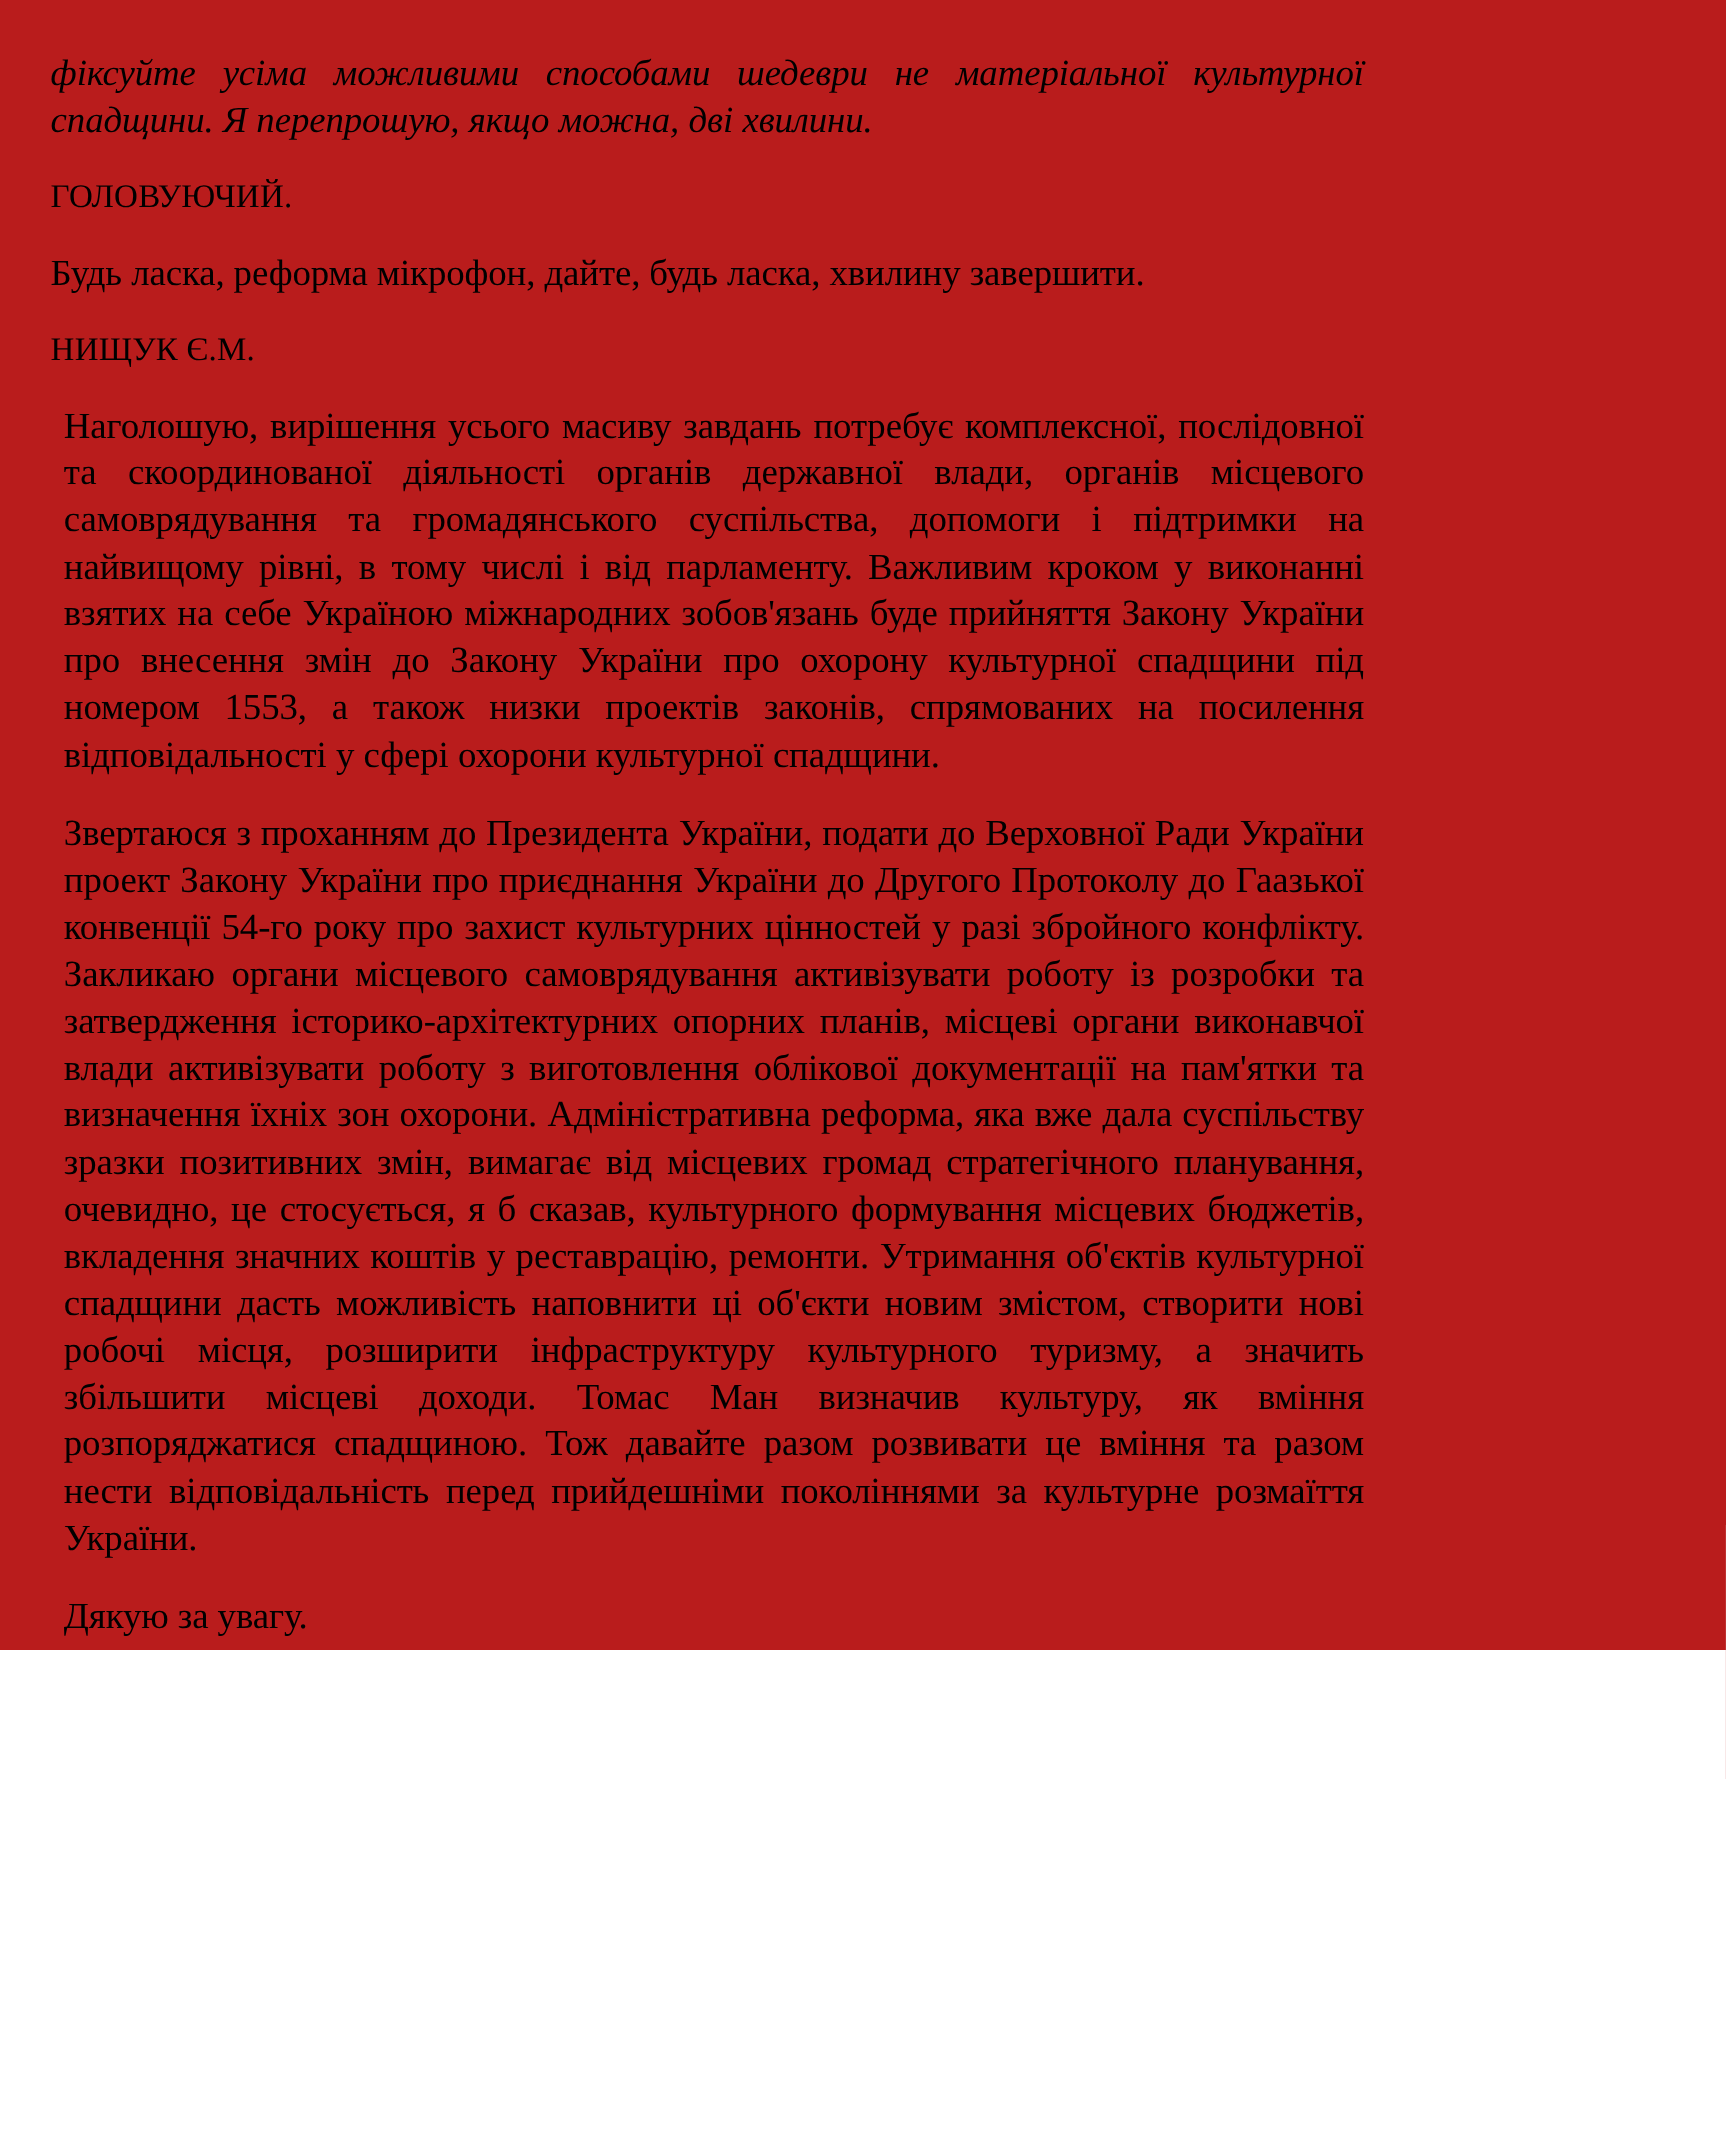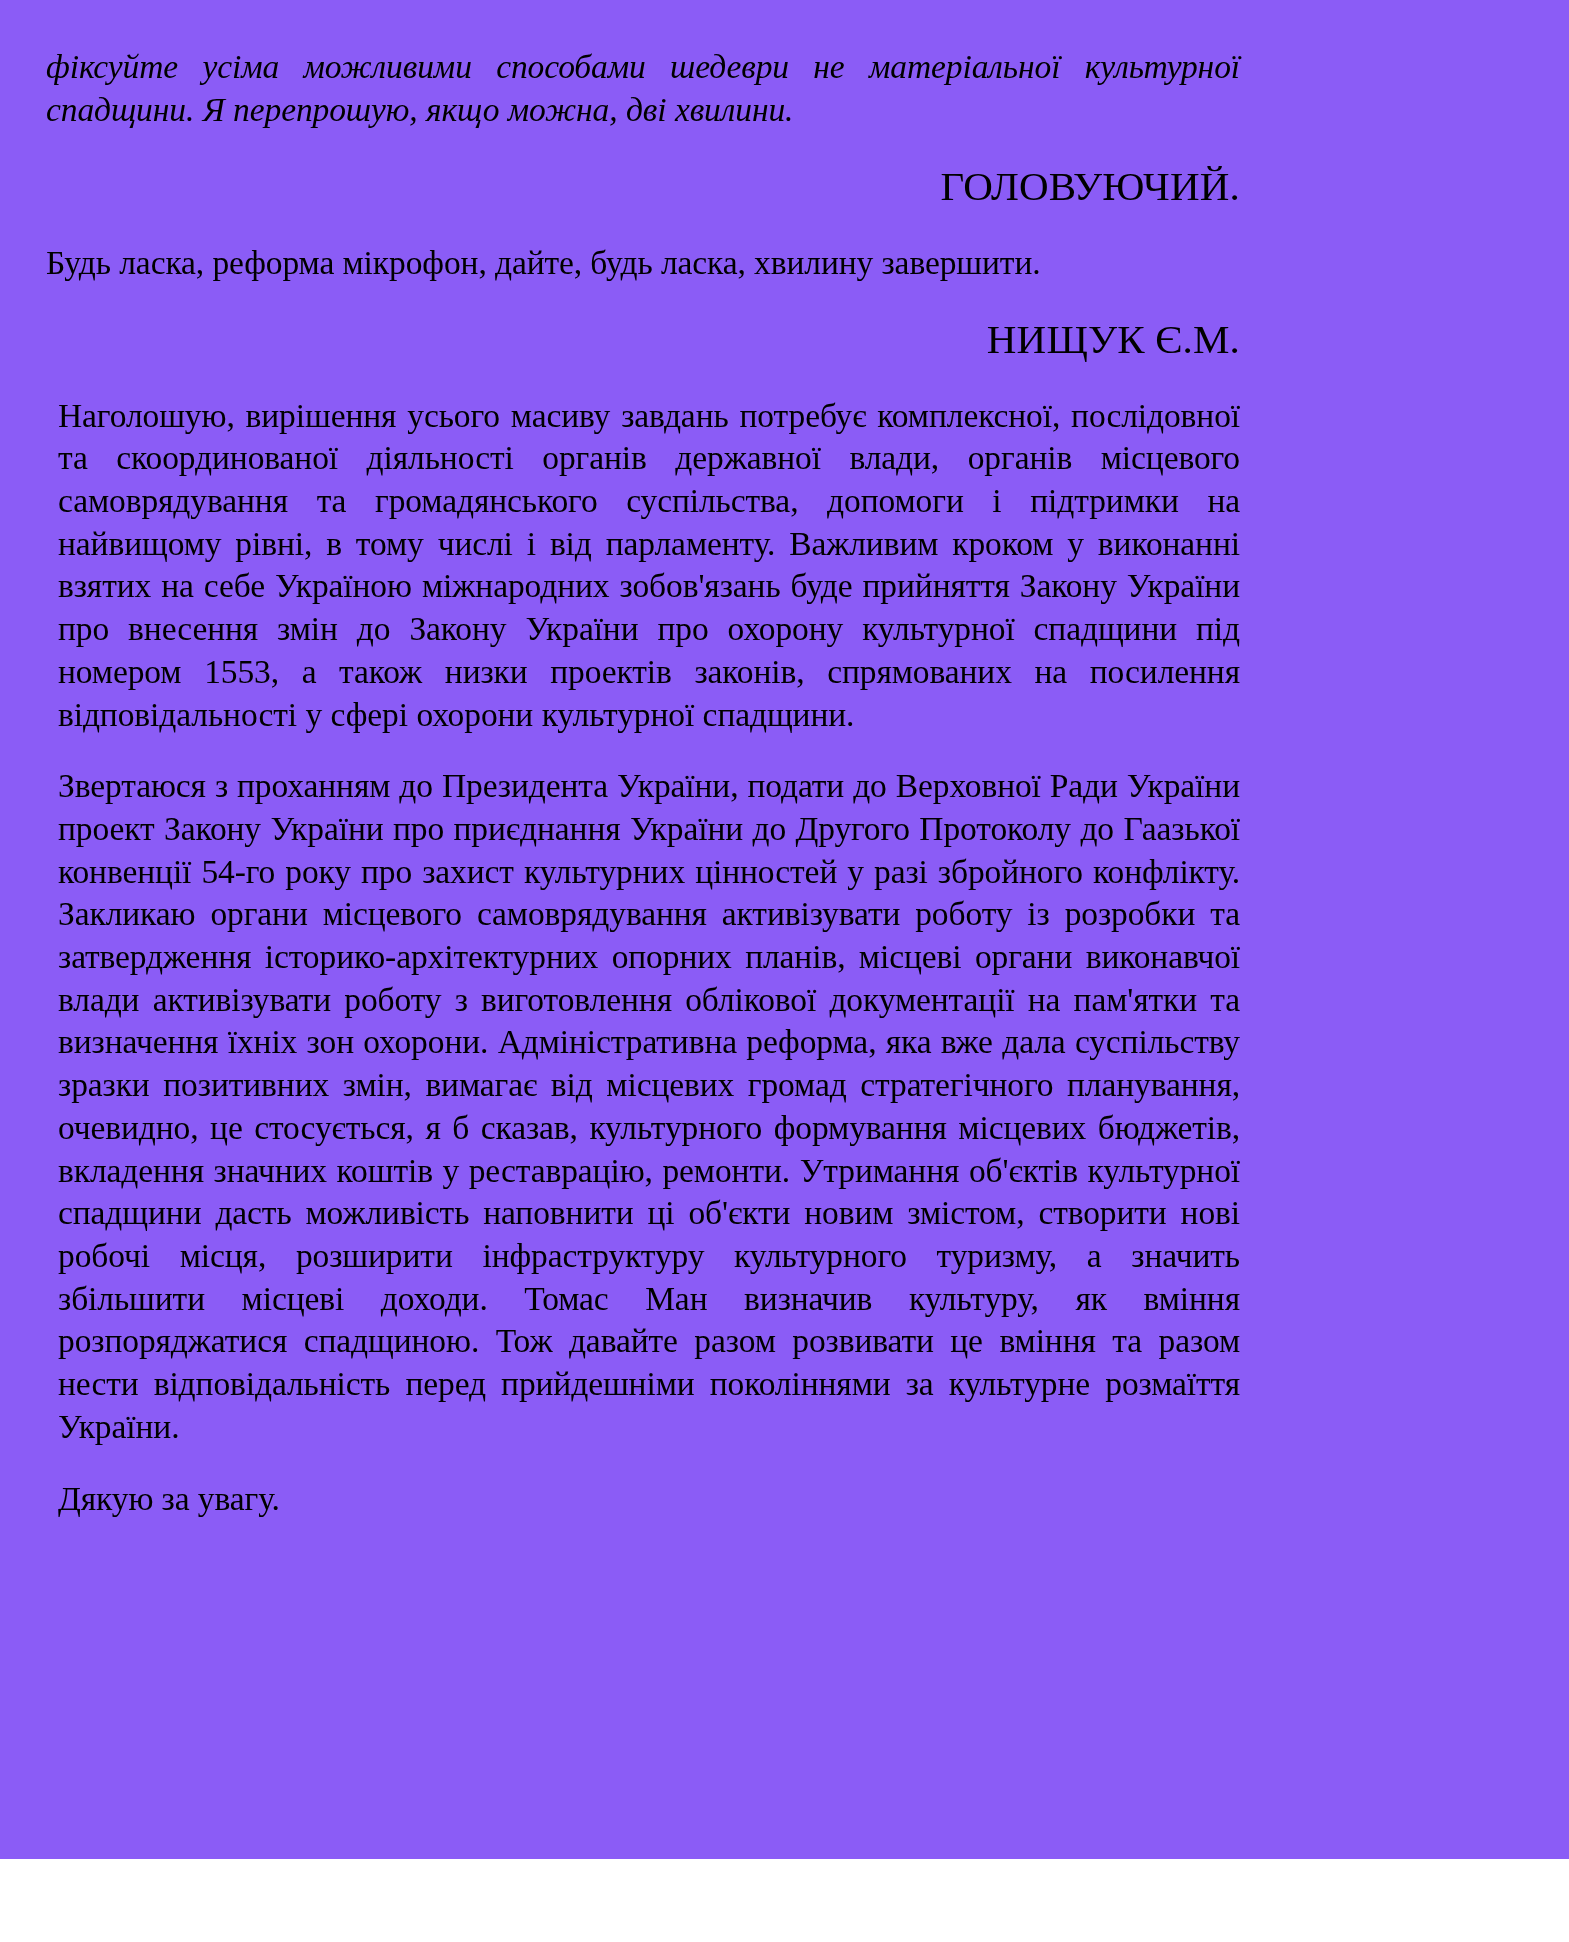--- a/index.html
+++ b/index.html
@@ -8,22 +8,22 @@
     padding: 0;
     background: #ffffff;
   }
   body {
     font-family: "Liberation Serif", "DejaVu Serif", serif;
     color: #000000;
   }
   .page {
     position: relative;
     width: 1569px;
-    height: 1859px;
-    background: #8b5cf6;
+    height: 1500px;
+    background: #b91c1c;
     box-sizing: border-box;
     padding: 46px 290px 0 46px;
     overflow: hidden;
   }
   .doc-body {
     width: 1194px;
   }
   p.para {
     margin: 0 0 29px 0;
     font-size: 33.5px;
@@ -31,23 +31,23 @@
     text-align: justify;
     text-justify: inter-word;
     letter-spacing: -0.1px;
     word-spacing: 0.2px;
   }
   p.para.italic {
     font-style: italic;
   }
   p.speaker {
     margin: 0 0 29px 0;
-    font-size: 41px;
+    font-size: 30px;
     line-height: 1.275;
-    text-align: right;
+    text-align: left;
     letter-spacing: 0.2px;
   }
   p.plain {
     margin: 0 0 29px 0;
     font-size: 33.5px;
     line-height: 1.275;
     text-align: left;
     letter-spacing: -0.1px;
   }
   p.gap-before {

